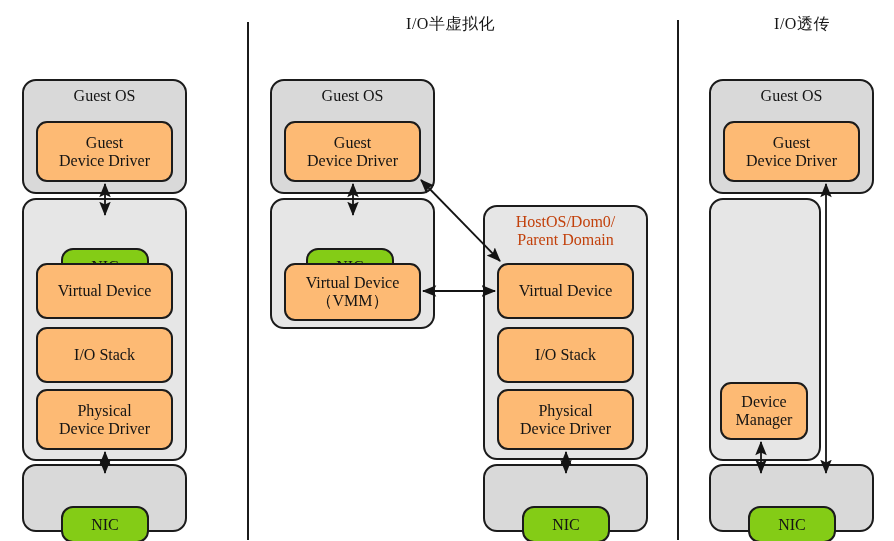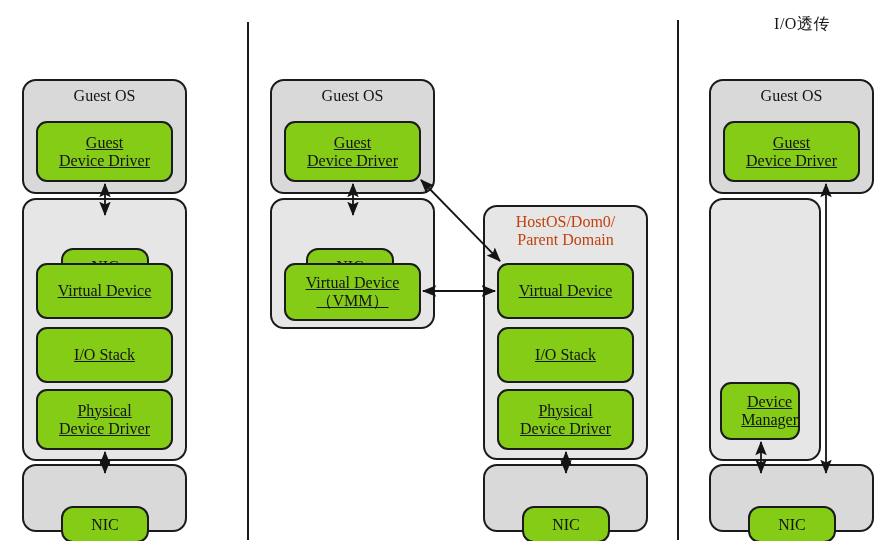--- a/index.html
+++ b/index.html
@@ -40,22 +40,21 @@
     position: absolute;
     box-sizing: border-box;
     border: 2.5px solid #1b1b1b;
     border-radius: 14px;
     background: #d9d9d9;
   }
   .box.light {
     background: #e6e6e6;
   }
   .box.dark {
-    background: #84cc16;
-    text-decoration: underline;
+    background: #fdba74;
   }
   .box.white {
     background: #84cc16;
     margin-top: 32px;
   }
 
   .box-label {
     position: absolute;
     left: 0;
     right: 0;
@@ -122,20 +121,21 @@
       <div class="box-label" style="color: rgb(20, 20, 20);">I/O Stack</div>
     </div>
     <div class="box dark center-label inner" style="left: 36px; top: 389px; width: 137px; height: 61px; border-color: rgb(27, 27, 27);">
       <div class="box-label" style="color: rgb(20, 20, 20);">Physical
 Device Driver</div>
     </div>
     <div class="box" style="left: 22px; top: 464px; width: 165px; height: 68px; border-color: rgb(27, 27, 27);"></div>
     <div class="box white center-label nic" style="left: 61px; top: 474px; width: 88px; height: 37px; border-color: rgb(27, 27, 27);">
       <div class="box-label" style="color: rgb(20, 20, 20);">NIC</div>
     </div>
+    <div class="col-title" style="left: 383px; top: 16px; width: 135px;">I/O半虚拟化</div>
     <div class="box top-label" style="left: 270px; top: 79px; width: 165px; height: 115px; border-color: rgb(27, 27, 27);">
       <div class="box-label" style="color: rgb(20, 20, 20);">Guest OS</div>
     </div>
     <div class="box dark center-label inner" style="left: 284px; top: 121px; width: 137px; height: 61px; border-color: rgb(27, 27, 27);">
       <div class="box-label" style="color: rgb(20, 20, 20);">Guest
 Device Driver</div>
     </div>
     <div class="box light" style="left: 270px; top: 198px; width: 165px; height: 131px; border-color: rgb(27, 27, 27);"></div>
     <div class="box white center-label nic" style="left: 306px; top: 216px; width: 88px; height: 37px; border-color: rgb(27, 27, 27);">
       <div class="box-label" style="color: rgb(20, 20, 20);">NIC</div>
@@ -164,21 +164,21 @@
     </div>
     <div class="col-title" style="left: 754px; top: 16px; width: 96px;">I/O透传</div>
     <div class="box top-label" style="left: 709px; top: 79px; width: 165px; height: 115px; border-color: rgb(27, 27, 27);">
       <div class="box-label" style="color: rgb(20, 20, 20);">Guest OS</div>
     </div>
     <div class="box dark center-label inner" style="left: 723px; top: 121px; width: 137px; height: 61px; border-color: rgb(27, 27, 27);">
       <div class="box-label" style="color: rgb(20, 20, 20);">Guest
 Device Driver</div>
     </div>
     <div class="box light" style="left: 709px; top: 198px; width: 112px; height: 263px; border-color: rgb(27, 27, 27);"></div>
-    <div class="box dark center-label inner" style="left: 720px; top: 382px; width: 80px; height: 58px; border-color: rgb(27, 27, 27); justify-content: flex-end;">
+    <div class="box dark center-label inner" style="left: 720px; top: 382px; width: 88px; height: 58px; border-color: rgb(27, 27, 27);">
       <div class="box-label" style="color: rgb(20, 20, 20);">Device
 Manager</div>
     </div>
     <div class="box" style="left: 709px; top: 464px; width: 165px; height: 68px; border-color: rgb(27, 27, 27);"></div>
     <div class="box white center-label nic" style="left: 748px; top: 474px; width: 88px; height: 37px; border-color: rgb(27, 27, 27);">
       <div class="box-label" style="color: rgb(20, 20, 20);">NIC</div>
     </div>
     <svg id="arrows" viewBox="0 0 894 541">
     <defs>
       <marker id="ah-end" markerWidth="9" markerHeight="9" refX="7.4" refY="3.2" orient="auto" markerUnits="strokeWidth">

